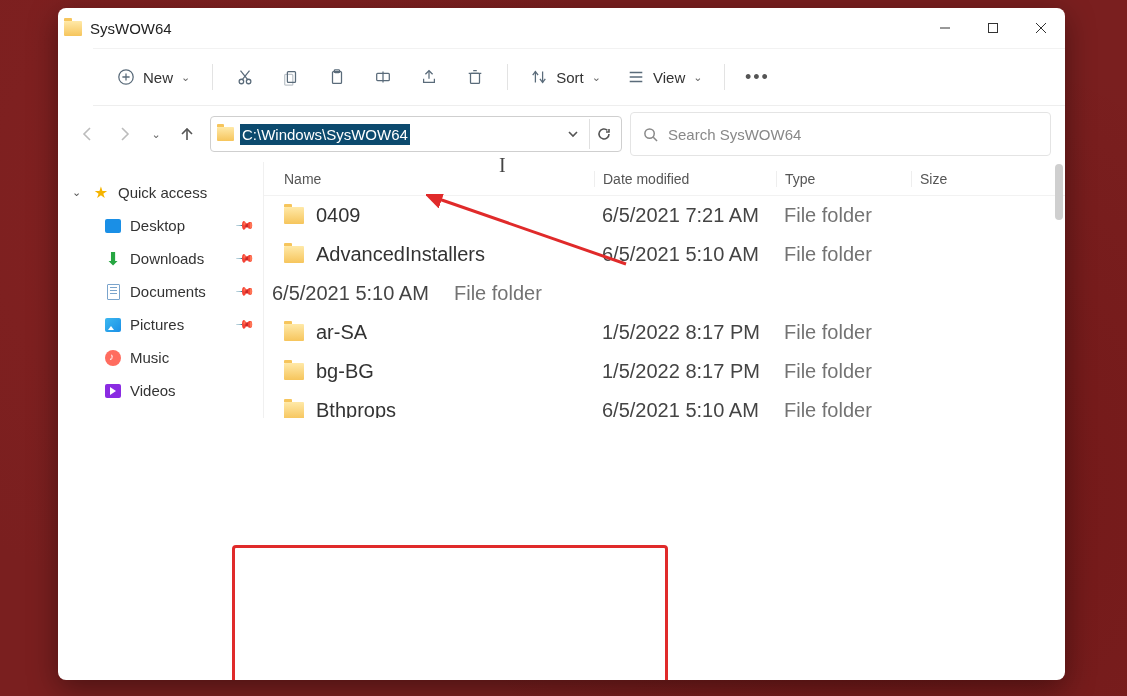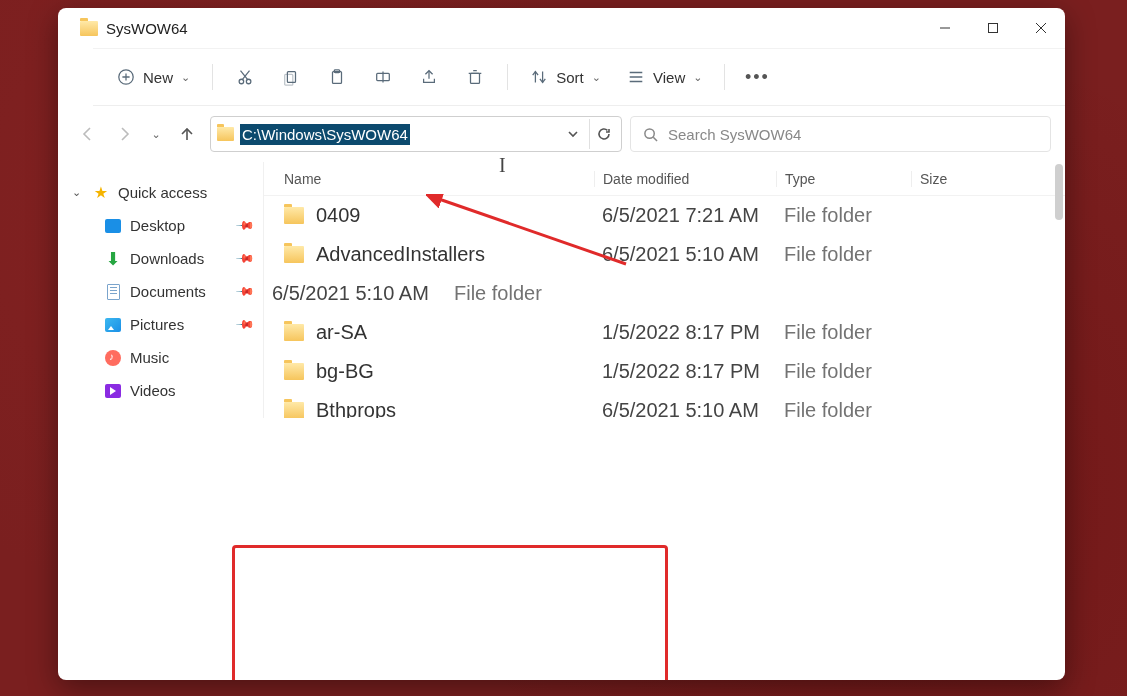--- a/index.html
+++ b/index.html
@@ -25,21 +25,21 @@
     box-shadow: 0 8px 30px rgba(0,0,0,.4);
     display: flex;
     flex-direction: column;
     overflow: hidden;
   }
   
   .titlebar {
     height: 40px;
     display: flex;
     align-items: center;
-    padding-left: 22px;
+    padding-left: 6px;
     font-size: 15px;
     color: #222;
   }
   .titlebar .icon {
     width: 18px; height: 15px;
     background: linear-gradient(180deg,#ffe9a8,#f6c55c);
     border-radius: 1px;
     margin-right: 8px;
     position: relative;
   }
@@ -116,21 +116,21 @@
     color:#fff;
     background:#0c4a6e;
   }
   .addr-input::selection { background:#0a5bd7; color:#fff; }
   .addr-icons { margin-left:auto; display:flex; align-items:center; gap:2px; }
   .addr-icons .btn {
     width:28px; height:30px; display:flex; align-items:center; justify-content:center;
   }
   .addr-icons svg { width:14px; height:14px; stroke:#555; stroke-width:1.6; fill:none; }
   .search {
-    flex:1; height:36px;
+    flex:1; height:44px;
     border:1px solid #e4e4e4;
     border-radius:4px;
     display:flex; align-items:center;
     padding:8px 12px; gap:10px;
     color:#888; font-size:15px;
   }
   .search svg { width:15px; height:15px; stroke:#888; stroke-width:1.6; fill:none; }
   
   .highlight {
     position:absolute;

